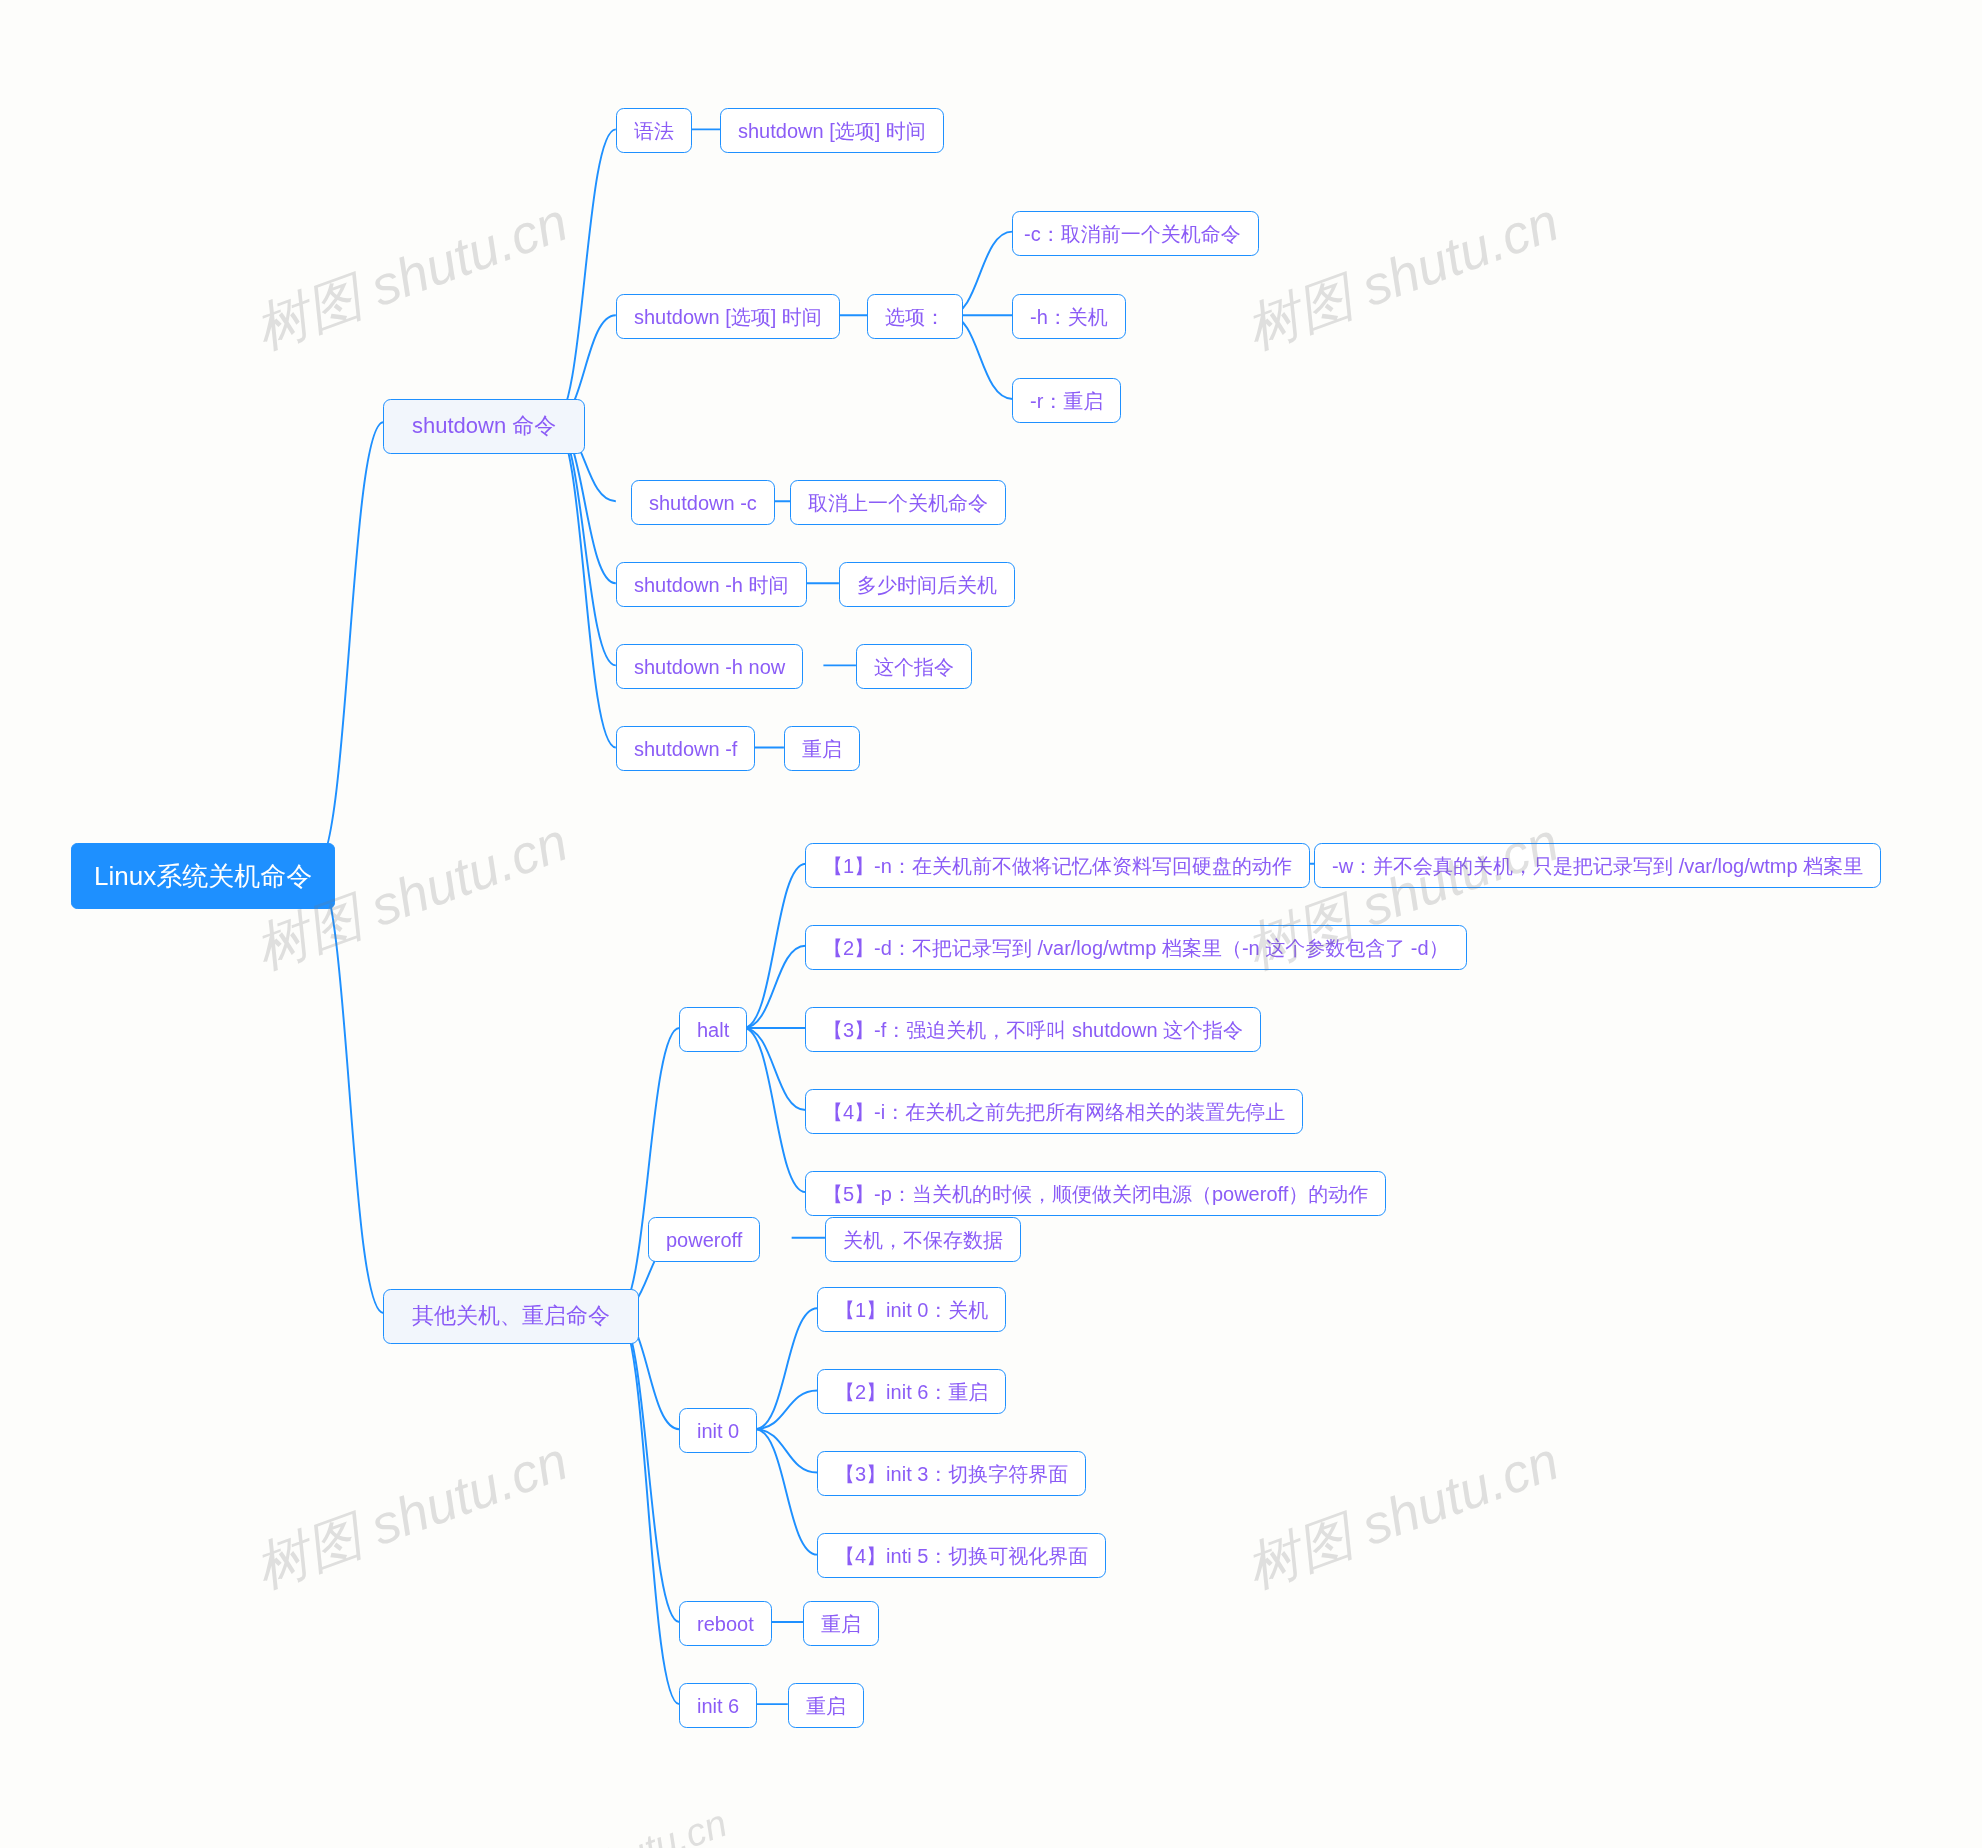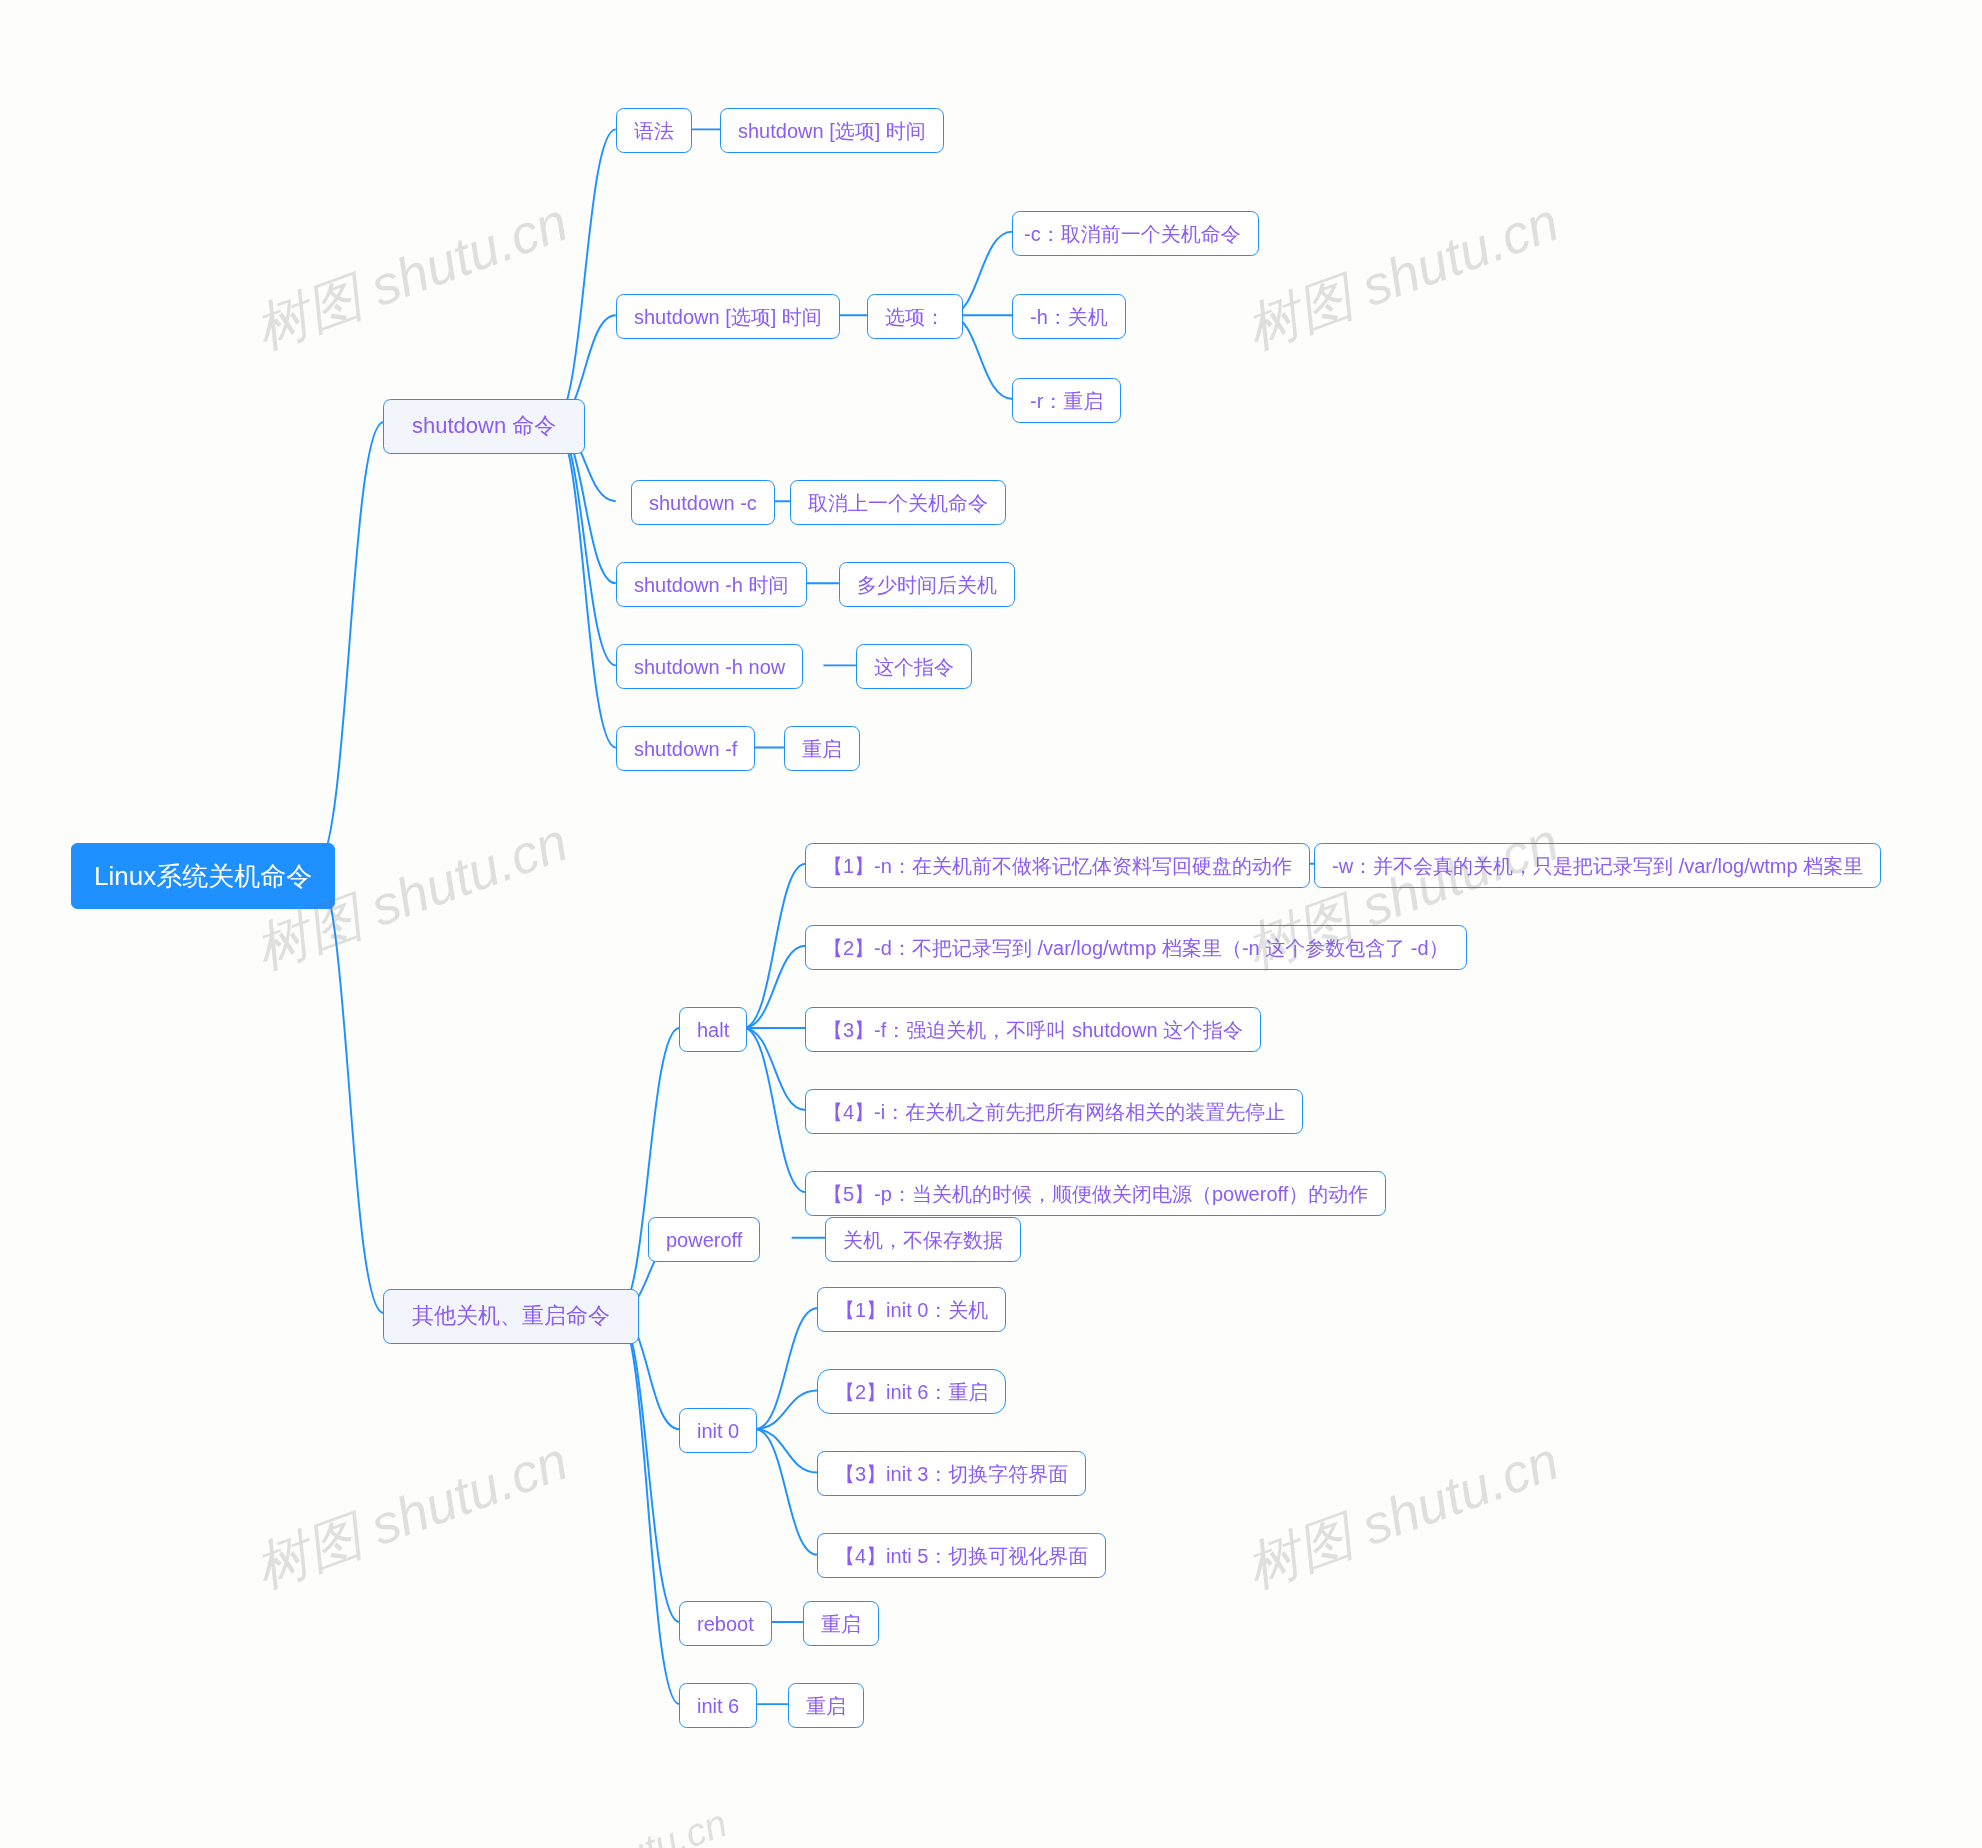--- a/index.html
+++ b/index.html
@@ -141,21 +141,21 @@
 <div class="node" style="left:805px; top:925px;">【2】-d：不把记录写到 /var/log/wtmp 档案里（-n 这个参数包含了 -d）</div>
 <div class="node" style="left:805px; top:1007px;">【3】-f：强迫关机，不呼叫 shutdown 这个指令</div>
 <div class="node" style="left:805px; top:1089px;">【4】-i：在关机之前先把所有网络相关的装置先停止</div>
 <div class="node" style="left:805px; top:1171px;">【5】-p：当关机的时候，顺便做关闭电源（poweroff）的动作</div>
 
 <div class="node" style="left:648px; top:1217px;">poweroff</div>
 <div class="node" style="left:825px; top:1217px;">关机，不保存数据</div>
 
 <div class="node" style="left:679px; top:1408px;">init 0</div>
 <div class="node" style="left:817px; top:1287px;">【1】init 0：关机</div>
-<div class="node" style="left:817px; top:1369px;border-radius:13px;">【2】init 6：重启</div>
+<div class="node" style="left:817px; top:1369px;">【2】init 6：重启</div>
 <div class="node" style="left:817px; top:1451px;">【3】init 3：切换字符界面</div>
 <div class="node" style="left:817px; top:1533px;">【4】inti 5：切换可视化界面</div>
 
 <div class="node" style="left:679px; top:1601px;">reboot</div>
 <div class="node" style="left:803px; top:1601px;">重启</div>
 
 <div class="node" style="left:679px; top:1683px;">init 6</div>
 <div class="node" style="left:788px; top:1683px;">重启</div>
 
 <div class="watermark" style="left:248px; top:240px;">树图 shutu.cn</div>

